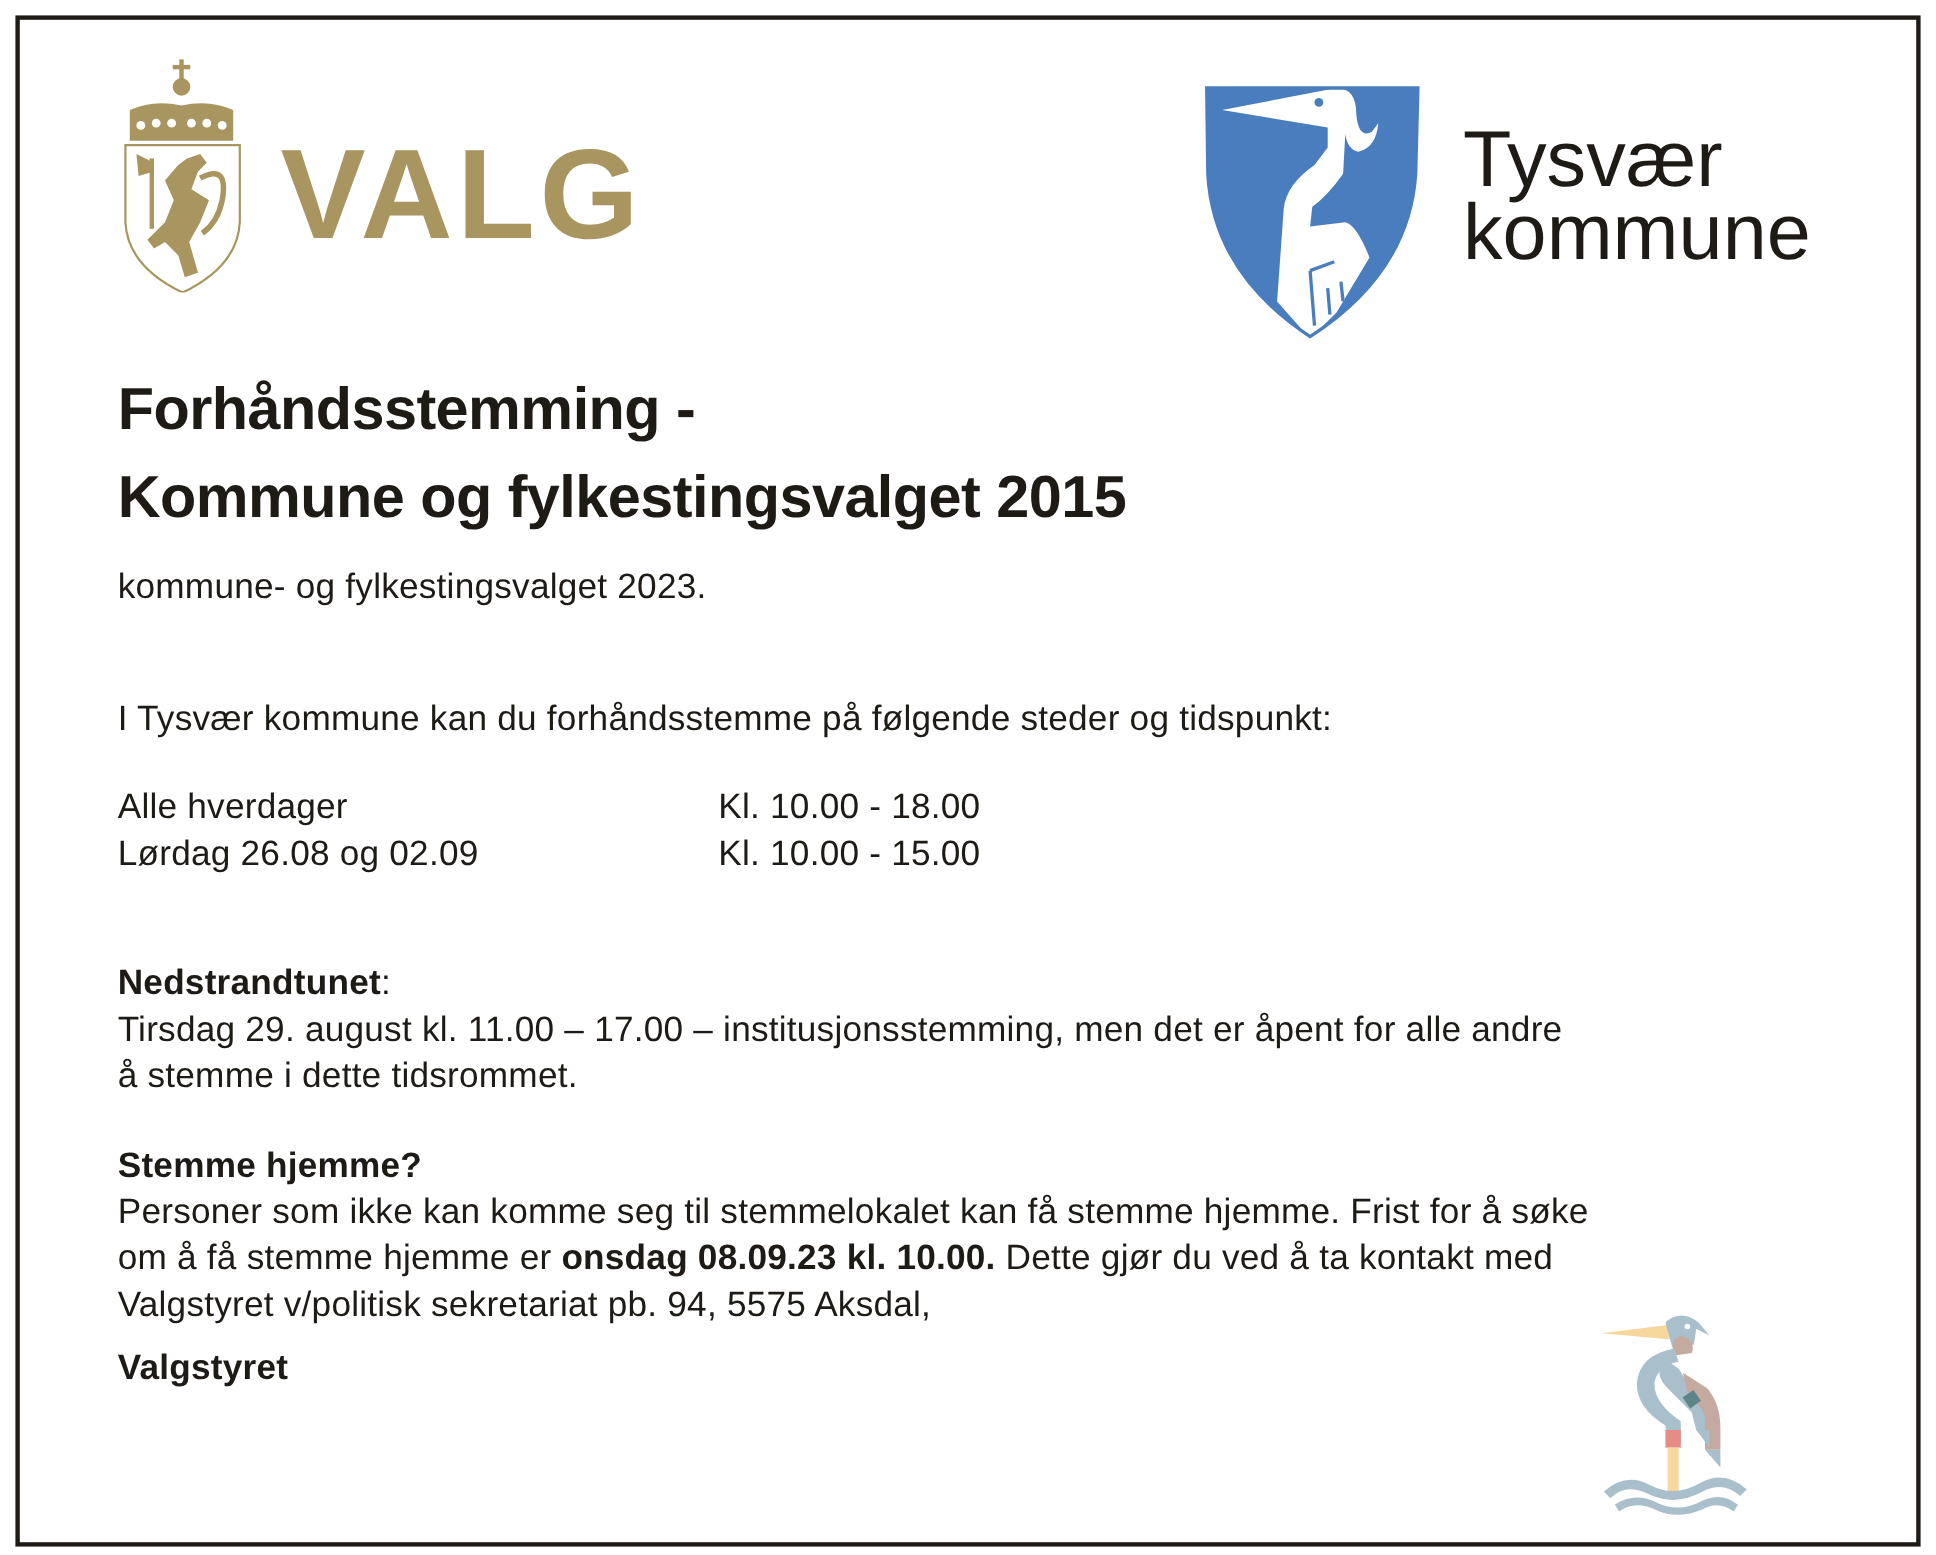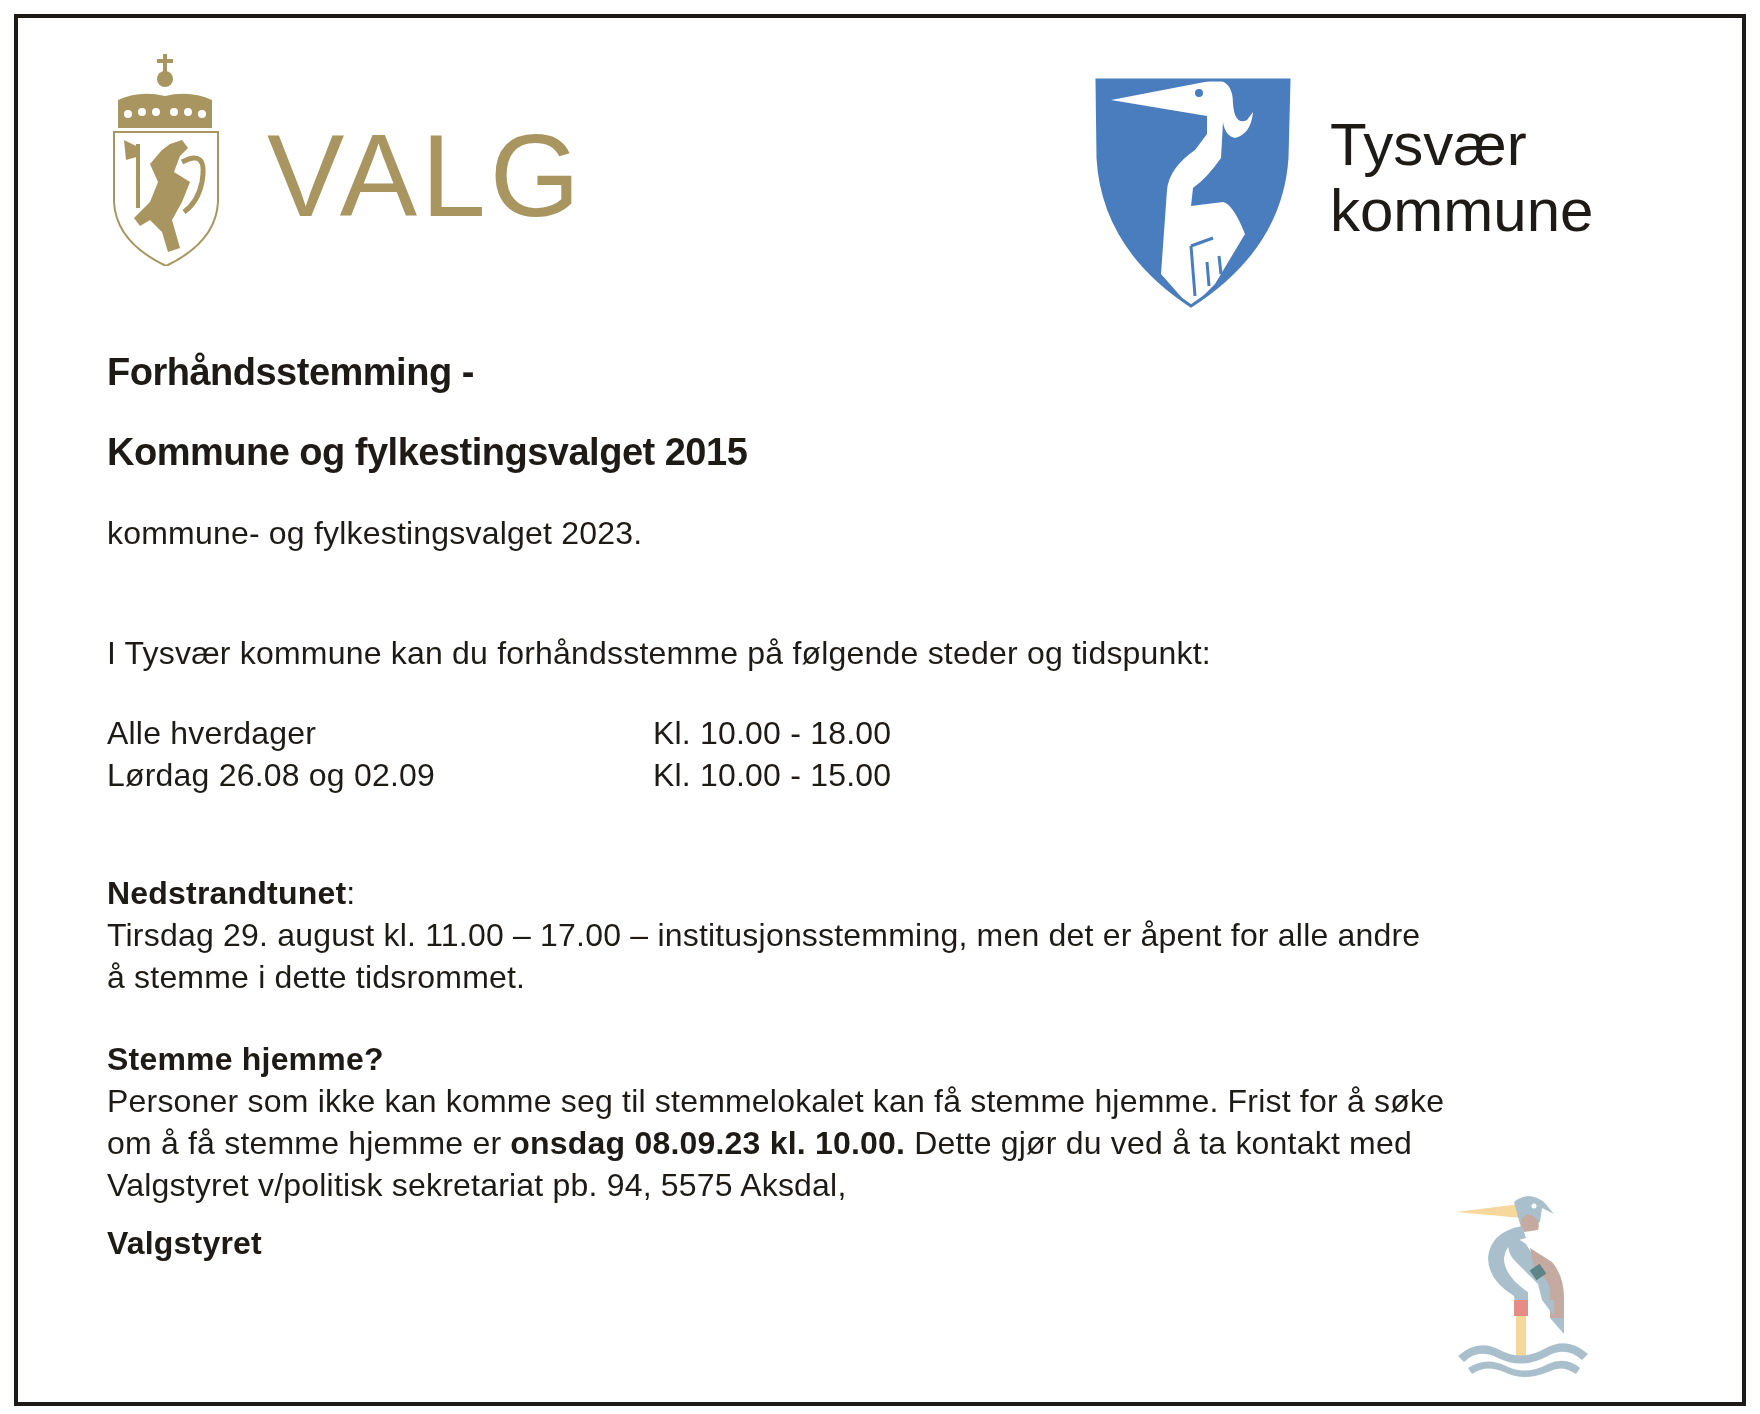--- a/index.html
+++ b/index.html
@@ -1,26 +1,26 @@
 <!DOCTYPE html>
 <html><head>
 <meta charset="utf-8">
 <style>
   html, body { margin: 0; padding: 0; background: #ffffff; }
   body { width: 1760px; height: 1414px; position: relative; overflow: hidden;
          font-family: "Liberation Sans", "DejaVu Sans", sans-serif; color: #1e1b17; }
   .frame { position: absolute; left: 14px; top: 14px; width: 1724px; height: 1384px;
            border: 4px solid #1e1b17; box-sizing: content-box; }
   .valg-logo { position: absolute; left: 110px; top: 52px; width: 450px; height: 214px; }
-  .valg-word { position: absolute; left: 255px; top: 118px; font-size: 116px; font-weight: 400;
-               color: #a8955f; letter-spacing: 4px; line-height: 1; margin-left: 12px; }
+  .valg-word { position: absolute; left: 255px; top: 118px; font-size: 116px; font-weight: 700;
+               color: #a8955f; letter-spacing: 4px; line-height: 1; }
   .tysvaer-logo { position: absolute; left: 1095px; top: 78px; }
-  .tysvaer-name { position: absolute; left: 1330px; top: 112px; font-size: 60px; line-height: 66px;
+  .tysvaer-name { position: absolute; left: 1330px; top: 112px; font-size: 72px; line-height: 66px;
                   color: #1e1b17; font-weight: 400; }
-  .title { position: absolute; left: 107px; top: 332px; font-size: 38px; line-height: 80px; font-weight: 700;
+  .title { position: absolute; left: 107px; top: 332px; font-size: 54px; line-height: 80px; font-weight: 700;
            letter-spacing: -0.5px; margin: 0; color: #1e1b17; transform: scaleX(1.0); transform-origin: left; }
   .body { position: absolute; left: 107px; font-size: 32px; line-height: 42px; color: #1e1b17; letter-spacing: 0.2px; }
   .bold { font-weight: 700; }
   .row { display: flex; }
   .row .c1 { width: 546px; }
   a.link { color: #3d6cb3; text-decoration: underline; text-underline-offset: 3px; }
   .heron { position: absolute; left: 1450px; top: 1188px; }
 </style>
 </head>
 <body>

